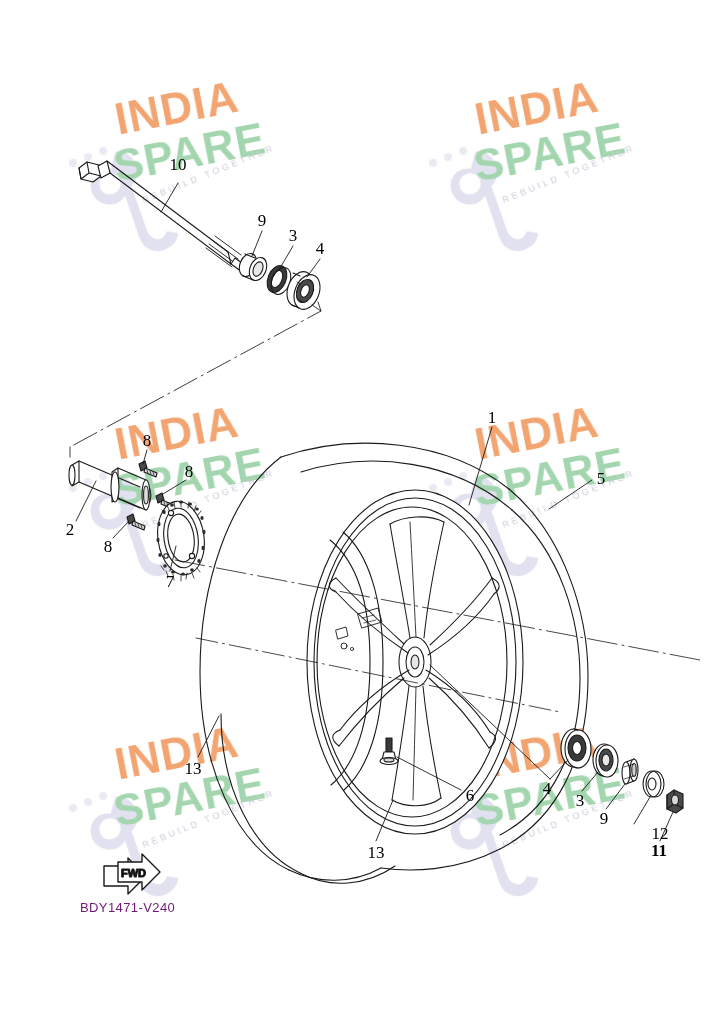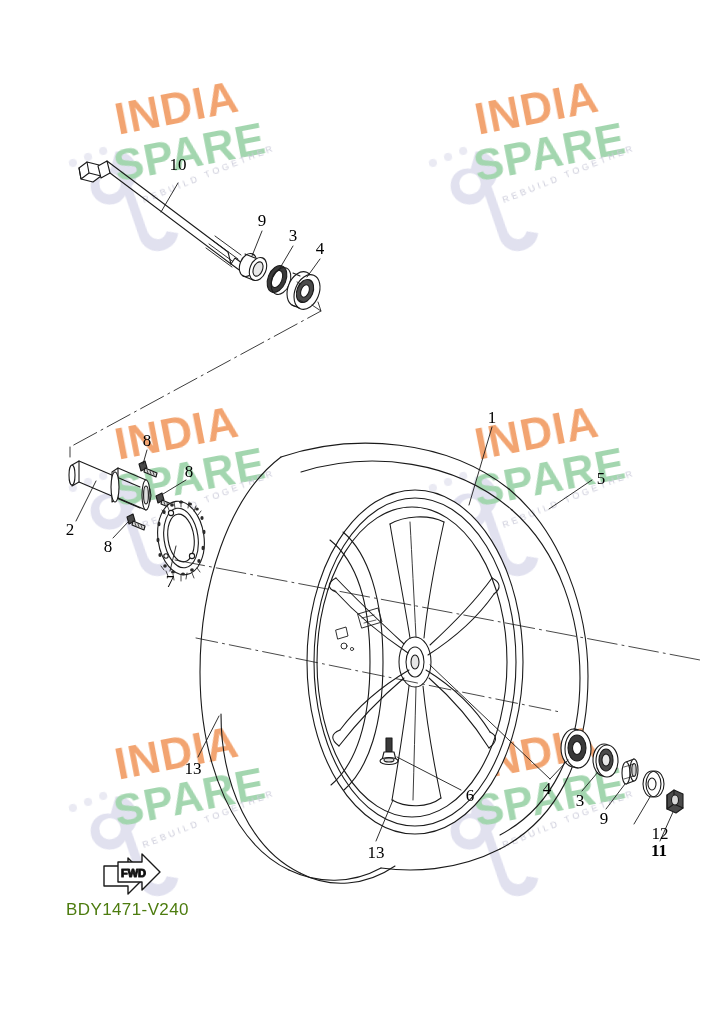--- a/index.html
+++ b/index.html
@@ -44,26 +44,26 @@
     position: absolute;
     font-family: "Liberation Serif", serif;
     font-size: 17px;
     color: #000000;
     line-height: 1;
     white-space: nowrap;
     transform: translate(-50%, -50%);
   }
   #diagram-code {
     position: absolute;
-    left: 66px;
+    left: 80px;
     top: 900px;
     font-family: "Liberation Sans", sans-serif;
-    font-size: 17px;
+    font-size: 13px;
     letter-spacing: 0.4px;
-    color: #4d7c0f;
+    color: #701a75;
     white-space: nowrap;
   }
   .fwd-text {
     font-family: "Liberation Sans", sans-serif;
     font-size: 11px;
     font-weight: bold;
     fill: #000000;
   }
   .wm-india {
     font-family: "Liberation Sans", sans-serif;

